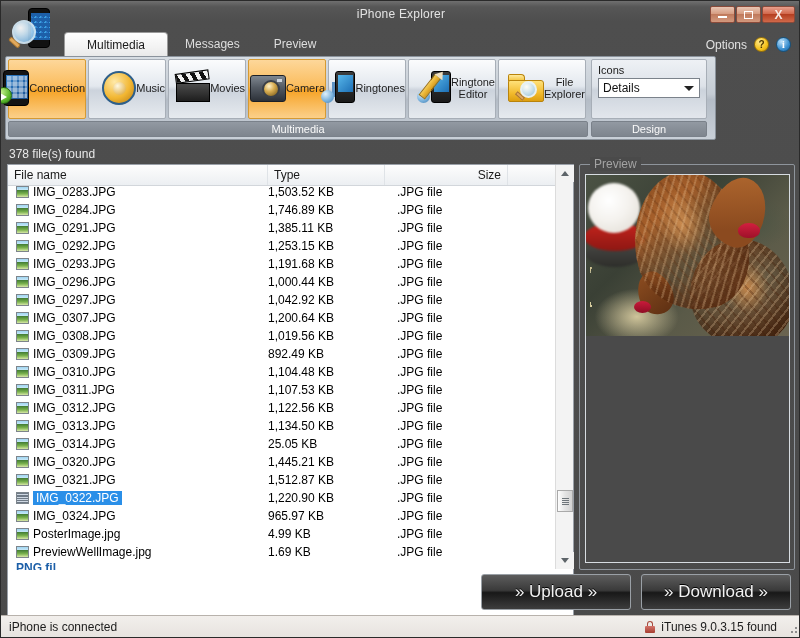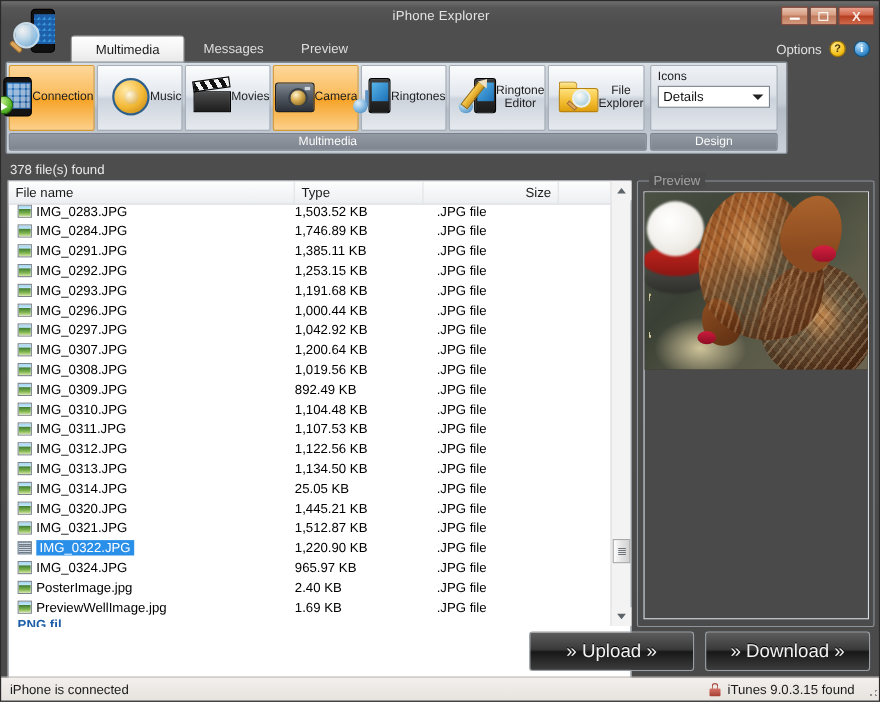--- a/index.html
+++ b/index.html
@@ -691,21 +691,21 @@
               <span class="cell-name-text">IMG_0324.JPG</span>
             </div>
             <div class="cell-size">965.97 KB</div>
             <div class="cell-type">.JPG file</div>
           </div>
           <div class="row">
             <div class="cell-name">
               <span class="fico"></span>
               <span class="cell-name-text">PosterImage.jpg</span>
             </div>
-            <div class="cell-size">2.40 KB</div>
+            <div class="cell-size">4.99 KB</div>
             <div class="cell-type">.JPG file</div>
           </div>
           <div class="row">
             <div class="cell-name">
               <span class="fico"></span>
               <span class="cell-name-text">PreviewWellImage.jpg</span>
             </div>
             <div class="cell-size">1.69 KB</div>
             <div class="cell-type">.JPG file</div>
           </div>

